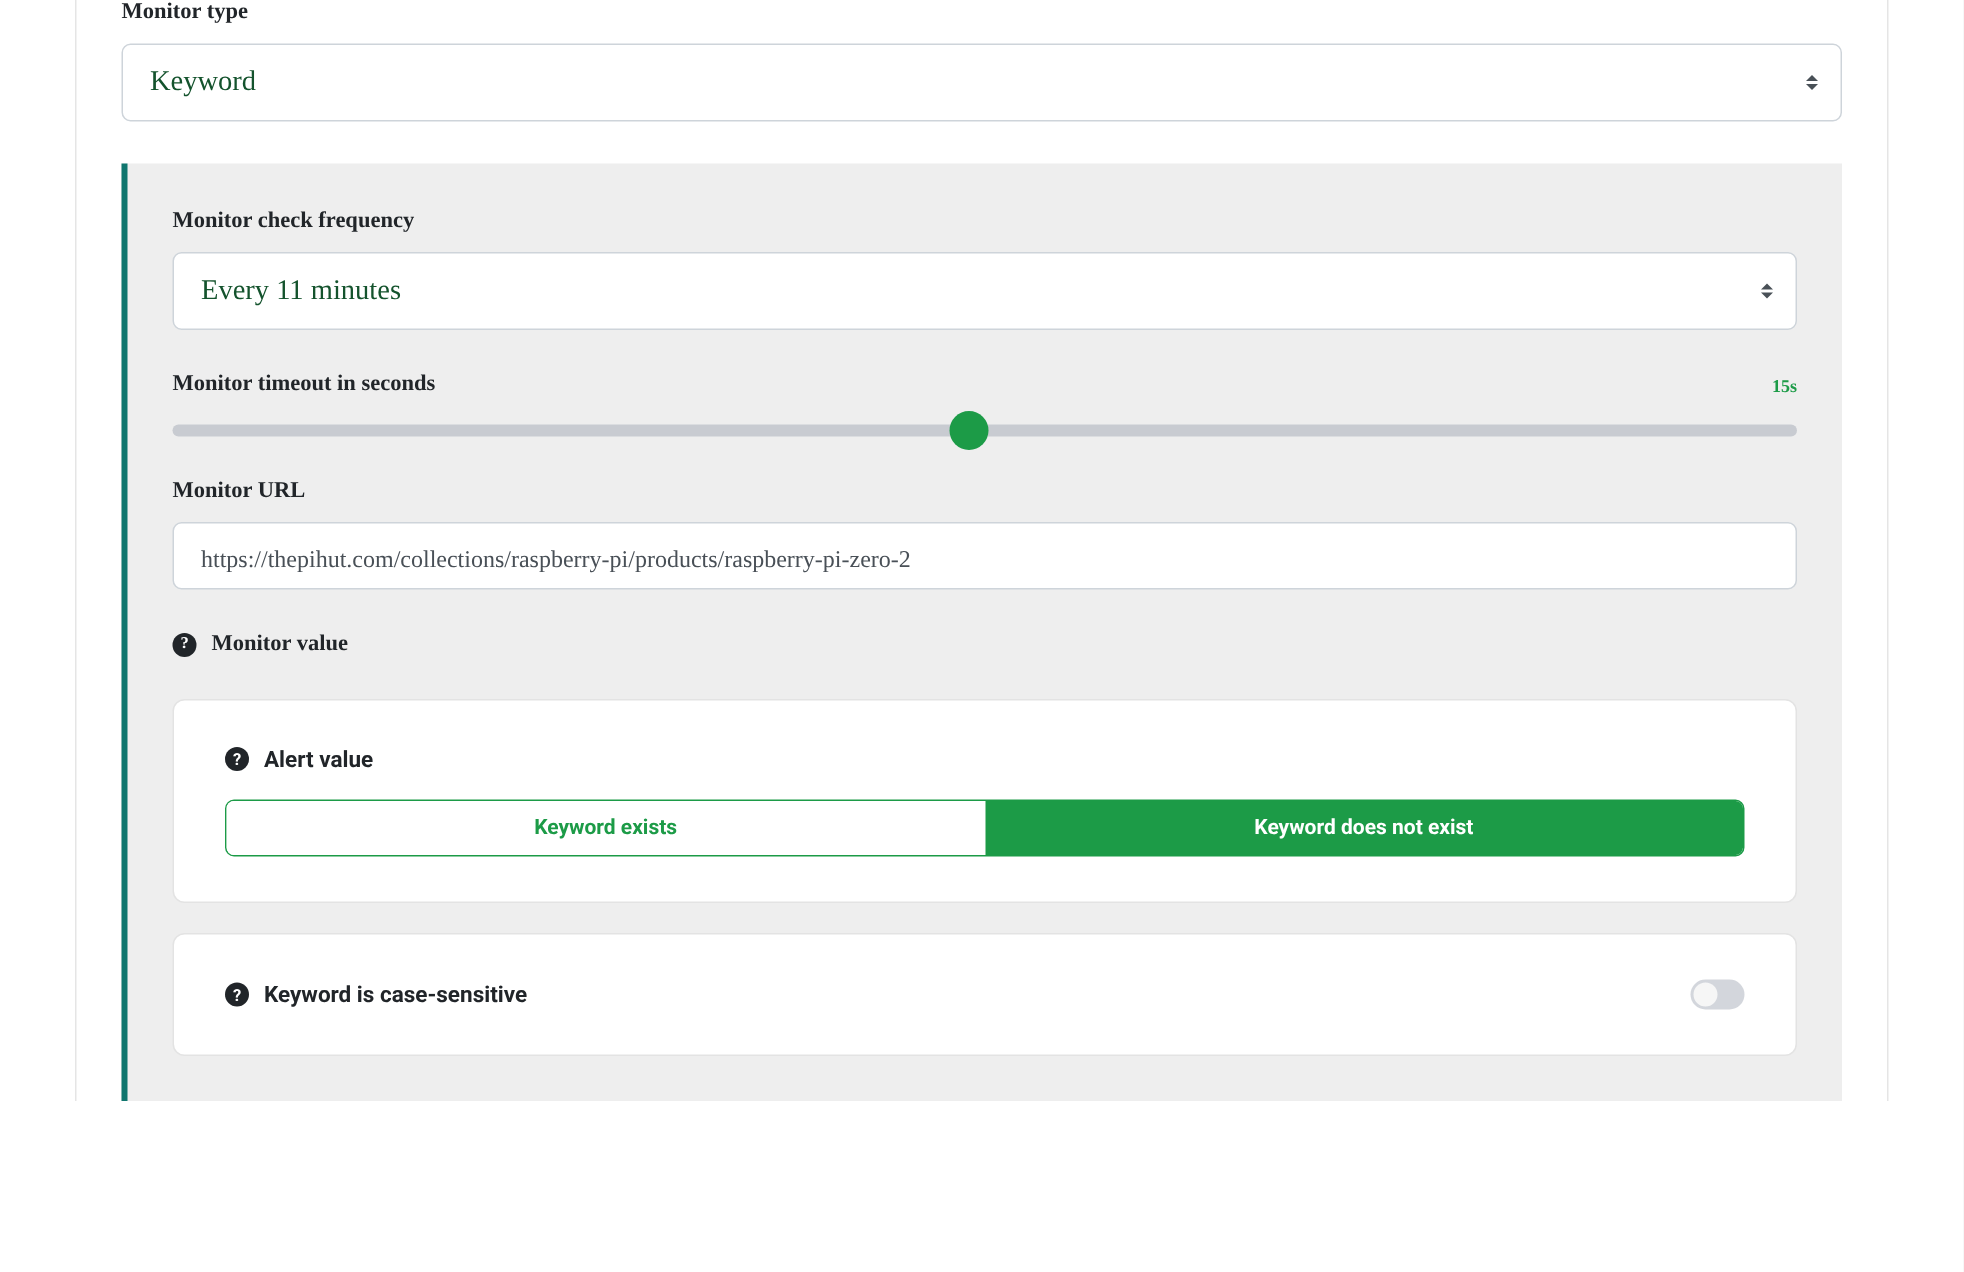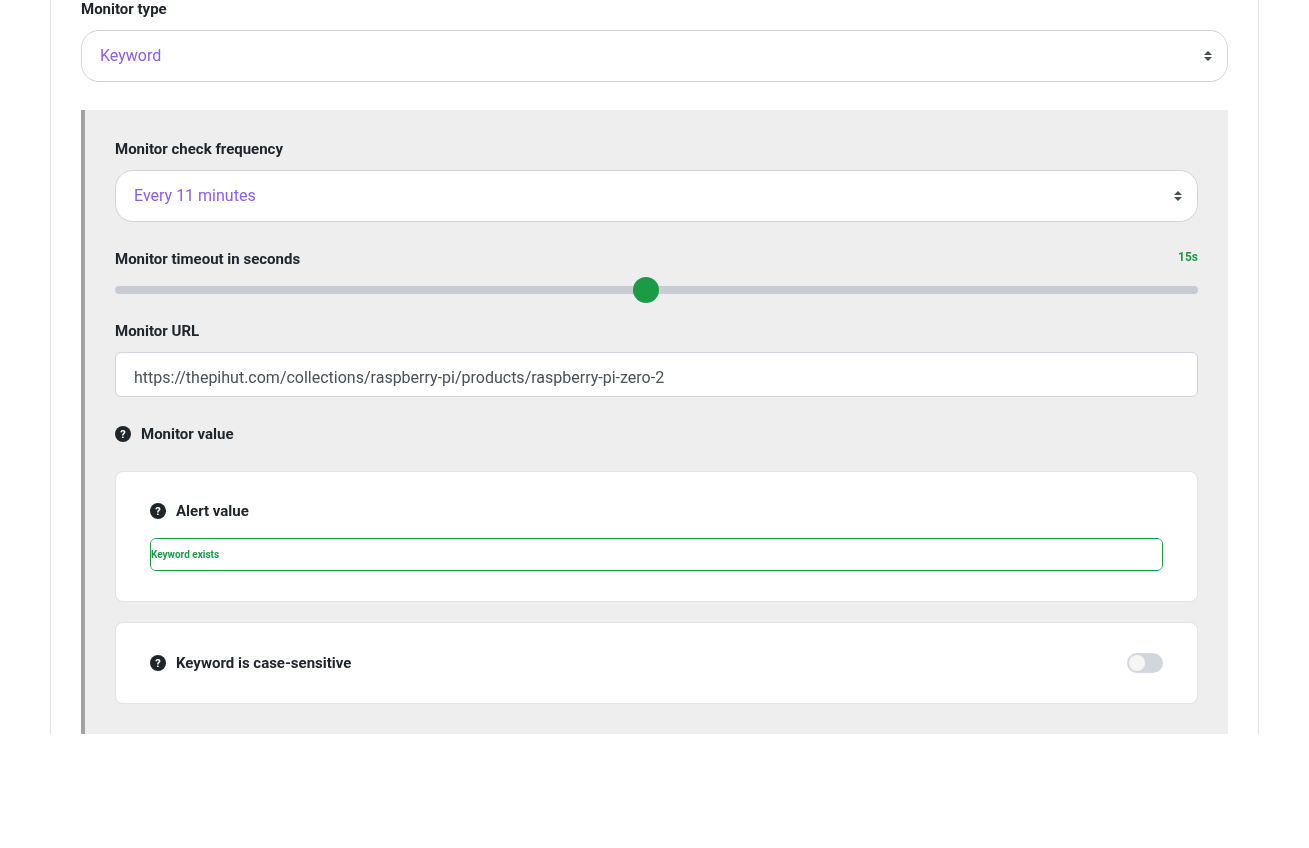--- a/index.html
+++ b/index.html
@@ -28,23 +28,23 @@
   }
   .select-wrap {
     position: relative;
   }
   .select {
     width: 100%;
     height: 52px;
     padding: 0 18px;
     background: #fff;
     border: 1px solid #ced4da;
-    border-radius: 18px;
-    font-size: 16px;
-    color: #8b5cf6;
+    border-radius: 6px;
+    font-size: 19px;
+    color: #14532d;
     appearance: none;
     cursor: pointer;
     line-height: 50px;
   }
   .select-caret {
     position: absolute;
     right: 16px;
     top: 50%;
     transform: translateY(-50%);
     pointer-events: none;
@@ -58,31 +58,31 @@
     display: block;
     width: 0; height: 0;
     border-left: 4px solid transparent;
     border-right: 4px solid transparent;
   }
   .select-caret::before { border-bottom: 4px solid #495057; }
   .select-caret::after  { border-top: 4px solid #495057; }
 
   .section-grey {
     background: #eeeeee;
-    border-left: 4px solid #a3a3a3;
+    border-left: 4px solid #0f766e;
     padding: 30px;
     margin-top: 20px;
   }
-  .field-block { margin-bottom: 28px; }
+  .field-block { margin-bottom: 28px; font-family: Liberation Serif, serif; }
   .field-block:last-child { margin-bottom: 0; }
 
   .timeout-row {
     display: flex;
     justify-content: space-between;
-    align-items: flex-start;
+    align-items: flex-end;
     margin-bottom: 18px;
   }
   .timeout-value {
     font-weight: 700;
     color: #1c9b47;
     font-size: 12px;
   }
 
   .slider-track {
     position: relative;
@@ -146,23 +146,23 @@
   }
 
   .seg-group {
     display: flex;
     border-radius: 6px;
     overflow: hidden;
     border: 1px solid #1c9b47;
   }
   .seg-btn {
     flex: 1;
-    text-align: left;
+    text-align: center;
     padding: 10px 0;
-    font-size: 10px;
+    font-size: 14px;
     font-weight: 700;
     cursor: pointer;
   }
   .seg-off {
     background: #fff;
     color: #1c9b47;
   }
   .seg-on {
     background: #1c9b47;
     color: #fff;
@@ -239,20 +239,21 @@
         </div>
       </div>
 
       <div class="card mb-lg">
         <div class="label-with-icon" style="margin-bottom:18px">
           <span class="help-icon">?</span>
           <span>Alert value</span>
         </div>
         <div class="seg-group">
           <div class="seg-btn seg-off">Keyword exists</div>
+          <div class="seg-btn seg-on">Keyword does not exist</div>
         </div>
       </div>
 
       <div class="card">
         <div class="toggle-row">
           <div class="label-with-icon label-nomargin">
             <span class="help-icon">?</span>
             <span>Keyword is case-sensitive</span>
           </div>
           <div class="switch">

